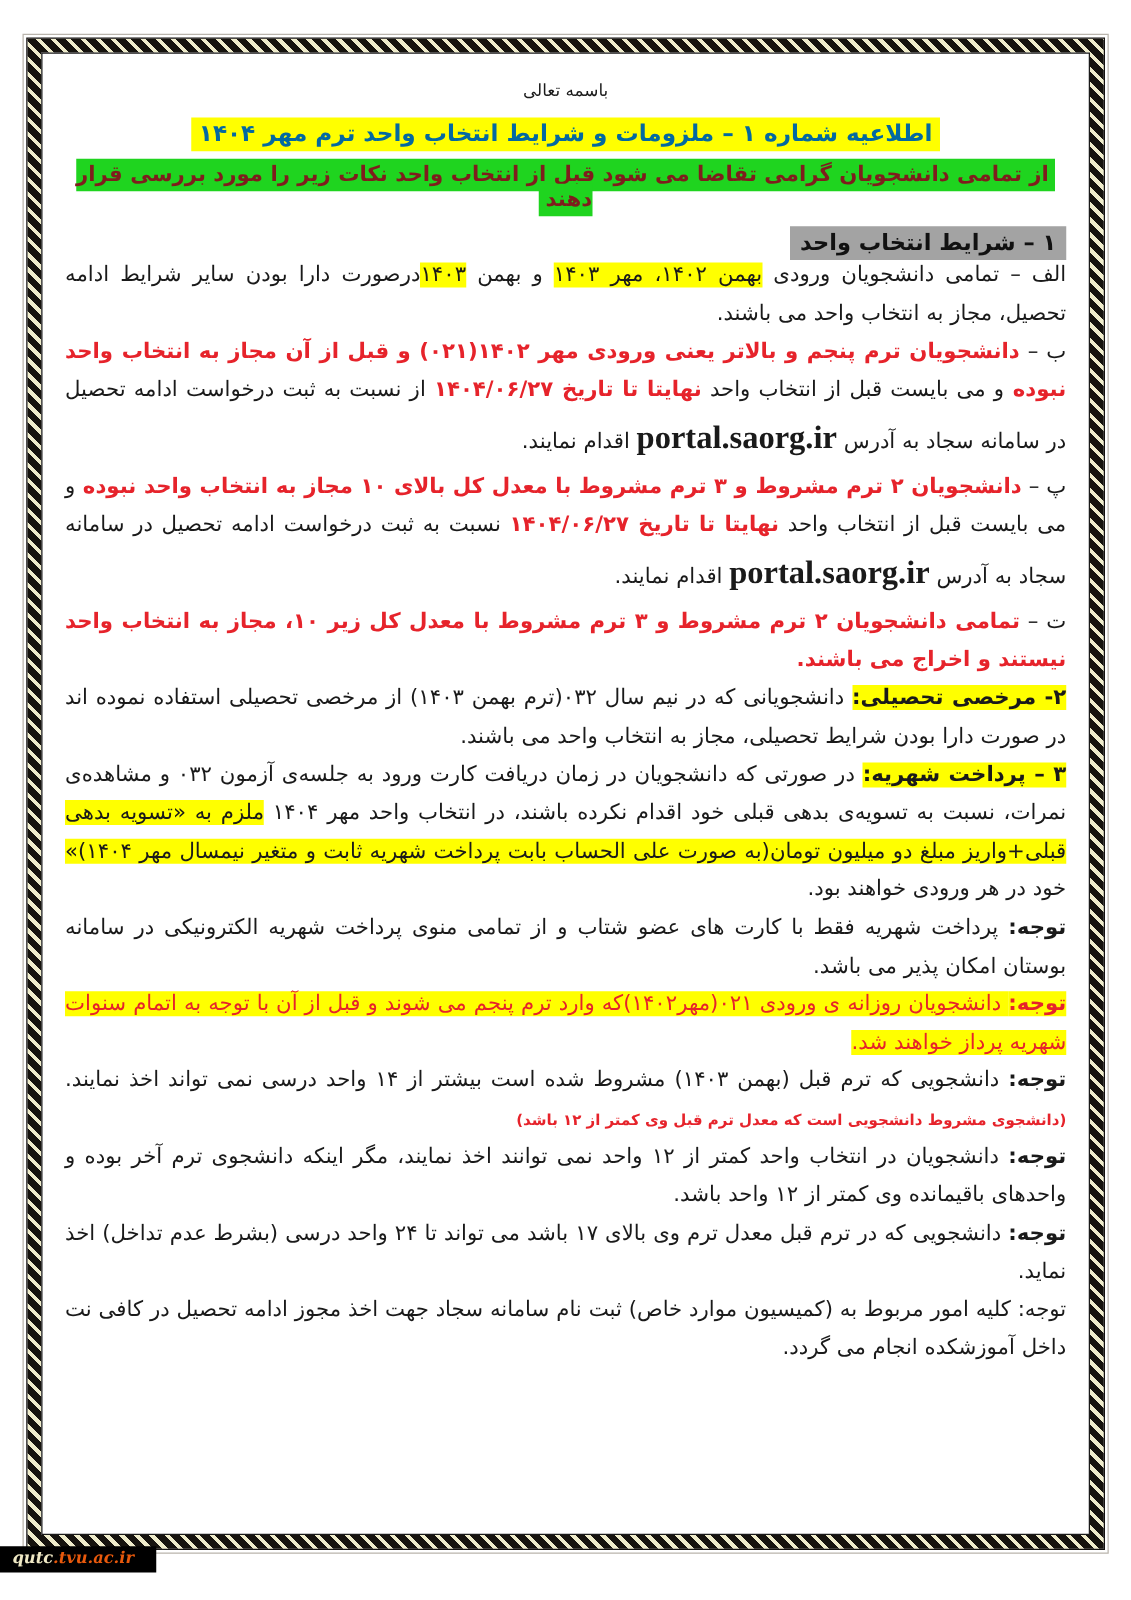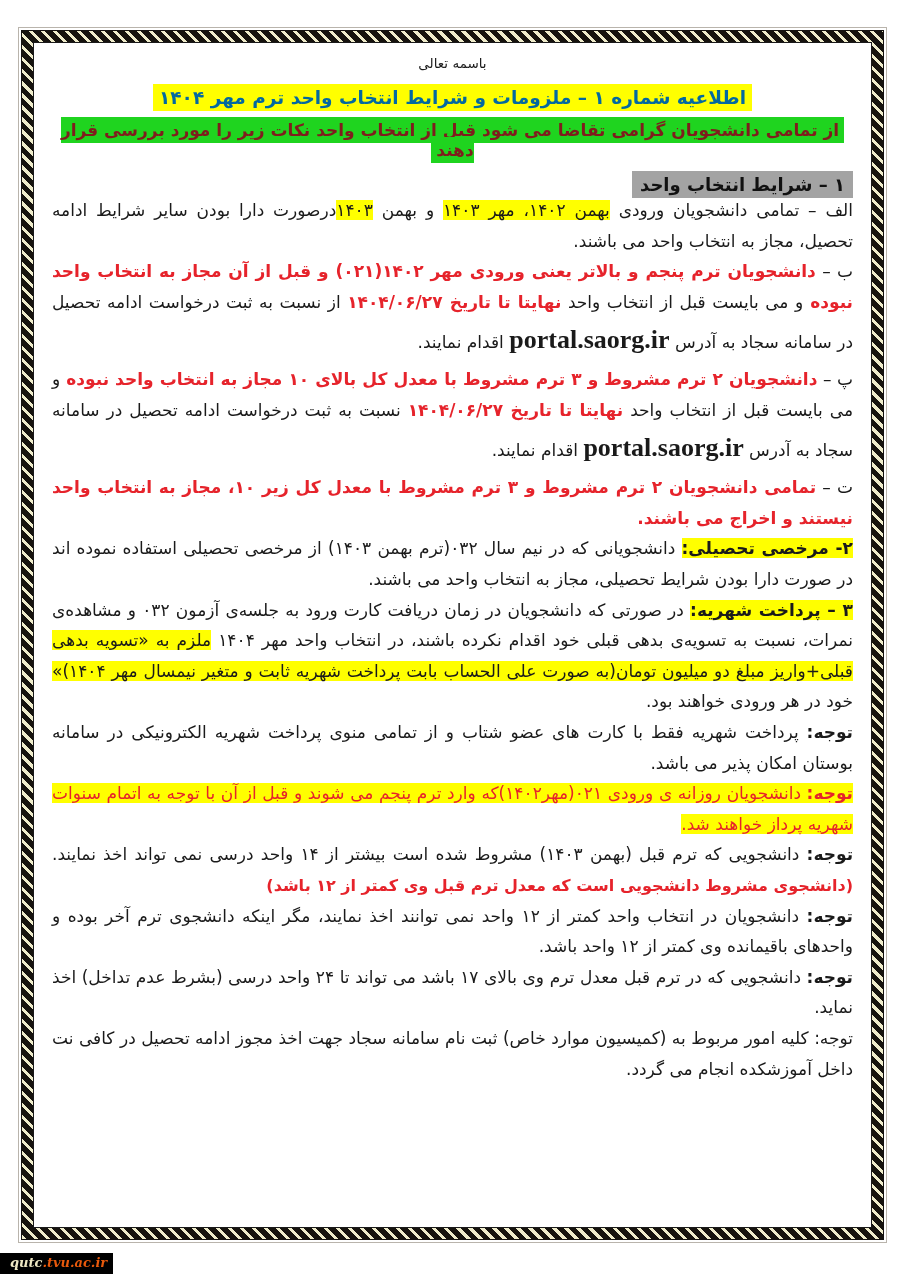--- a/index.html
+++ b/index.html
@@ -27,21 +27,21 @@
   }
   .frame-inner {
     width: 100%; height: 100%;
     background: #ffffff;
     border: 1px solid #1a1a1a;
     padding: 12px 18px 6px 18px;
     overflow: hidden;
   }
   
   .center { text-align: center; }
-  .basmala { font-size: 13.5px; color: #1a1a1a; margin-top: 0; }
+  .basmala { font-size: 13.5px; color: #1a1a1a; margin-top: 10px; }
   .title-line { margin-top: 16px; }
   .notice-line { margin-top: 12px; }
   .sec-heading { margin-top: 14px; text-align: right; }
   .para {
     font-size: 17px;
     line-height: 1.8;
     color: #1a1a1a;
     text-align: justify;
   }
   .hl   { background: #ffff00; }
@@ -51,27 +51,27 @@
   .notice-text { font-size: 17px; font-weight: bold; background: #1fd41f; padding: 3px 5px; color: #7f1d1d; }
   .sec1-text { font-size: 18px; font-weight: bold; background: #a3a3a3; padding: 3px 8px; color: #111; }
   .latin-url {
     font-family: "Liberation Serif", "DejaVu Serif", serif;
     font-size: 26px;
     font-weight: bold;
     color: #1a1a1a;
     direction: ltr;
     unicode-bidi: embed;
   }
-  .small-red { font-size: 16px; }
+  .small-red { font-size: 12px; }
   
   .logo-bar {
     position: absolute;
-    left: 0; bottom: 6px;
+    left: 0; bottom: 22px;
     background: #000000;
-    padding: 2px 6px 4px 10px;
+    padding: 2px 18px 4px 10px;
     font-family: "DejaVu Serif", serif;
     font-style: italic;
     font-weight: bold;
     font-size: 13px;
     direction: ltr;
   }
   .logo-site { color: #efe8c4; }
   .logo-domain { color: #e8590c; }
 </style>
 </head>

